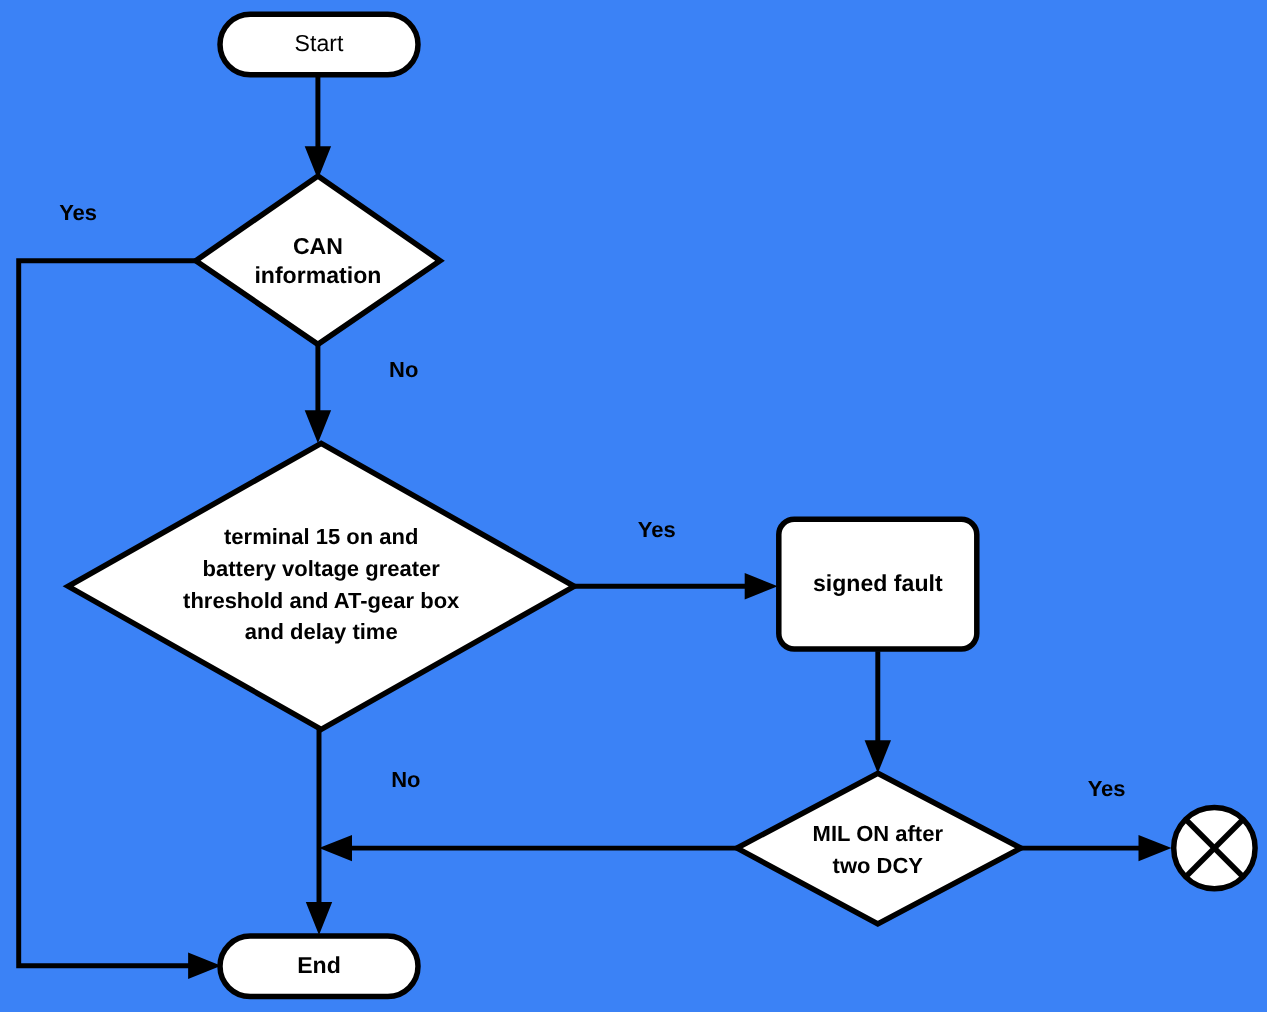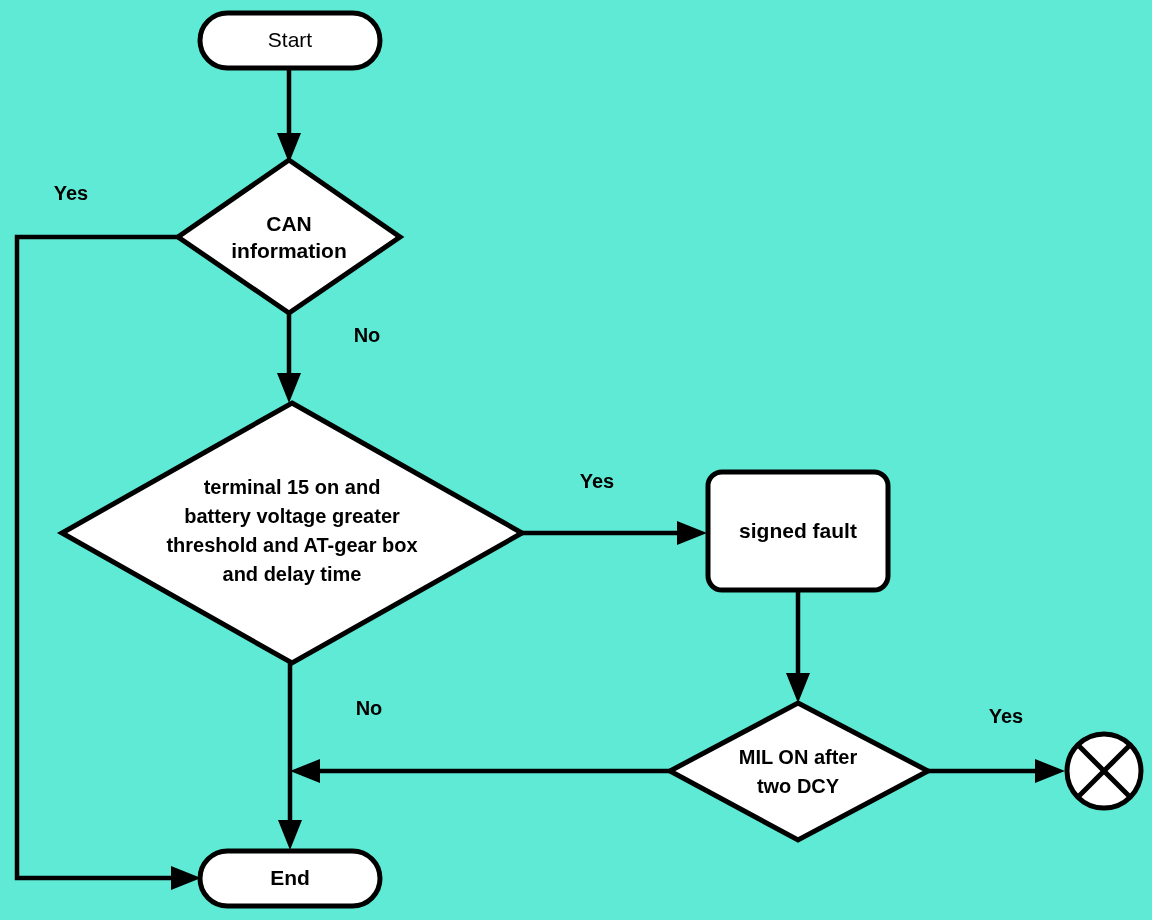--- a/index.html
+++ b/index.html
@@ -10,21 +10,21 @@
   body {
     width: 1152px;
     height: 920px;
     font-family: "Liberation Sans", sans-serif;
     overflow: hidden;
   }
   #flowchart-root {
     position: relative;
     width: 1152px;
     height: 920px;
-    background: #5eead4;
+    background: #3b82f6;
   }
   svg#diagram {
     display: block;
     width: 1152px;
     height: 920px;
   }
   .shape-stroke {
     fill: #ffffff;
     stroke: #000000;
     stroke-width: 5;

